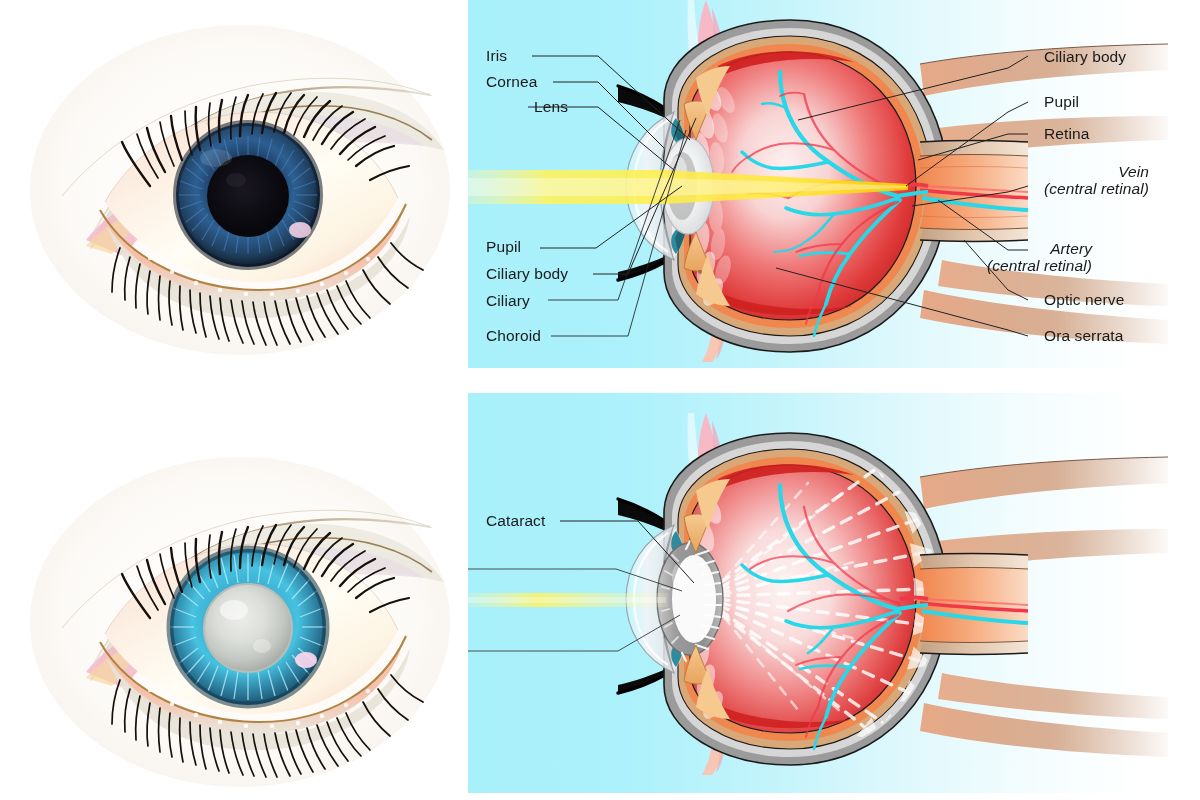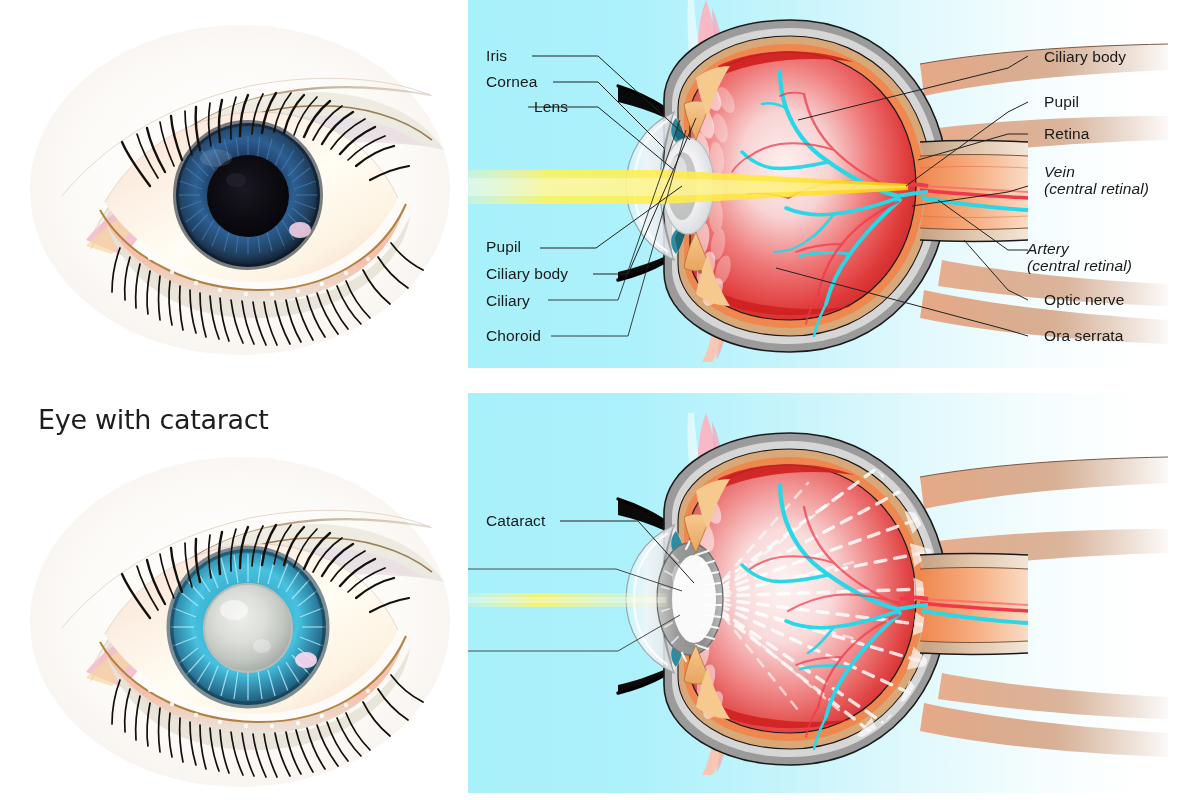--- a/index.html
+++ b/index.html
@@ -3,21 +3,21 @@
 <meta charset="utf-8">
 <style>
   * { box-sizing: border-box; }
   html, body {
     margin: 0; padding: 0;
     width: 1200px; height: 800px;
     background: #ffffff;
     font-family: "Liberation Sans", sans-serif;
     overflow: hidden;
   }
-  #root { position: relative; width: 1200px; height: 800px; background: #fff; }
+  #root { position: relative; width: 1200px; height: 800px; background: #fff; text-align: right; }
 
   .panel { position: absolute; }
 
   
   .cyan-panel {
     background: linear-gradient(to right,
       #a8f0fa 0%, #acf1fb 22%, #c4f4fb 42%, #e2f9fd 62%, #f5fdfe 78%, #ffffff 92%);
   }
 
   
@@ -490,28 +490,27 @@
   <div class="lbl" style="left:486px;top:292px;">Ciliary</div>
   <div class="lbl" style="left:486px;top:327px;">Choroid</div>
 
   <div class="lbl" style="left:1044px;top:48px;">Ciliary body</div>
   <div class="lbl" style="left:1044px;top:93px;">Pupil</div>
   <div class="lbl" style="left:1044px;top:125px;">Retina</div>
   <div class="lbl two-line" style="left:1044px;top:163px;">
     <div>Vein</div>
     <div>(central retinal)</div>
   </div>
-  <div class="lbl two-line" style="left:987px;top:240px;margin-left:40px;">
+  <div class="lbl two-line" style="left:987px;top:240px;">
     <div>Artery</div>
     <div>(central retinal)</div>
   </div>
   <div class="lbl" style="left:1044px;top:291px;">Optic nerve</div>
   <div class="lbl" style="left:1044px;top:327px;">Ora serrata</div>
 
-  <div class="title" style="left:38px;top:404px;">Eye with cataract</div>
 
   <div class="panel" style="left:0;top:432px;width:460px;height:368px;">
     <svg width="460" height="368" viewBox="0 0 460 368">
       <defs>
         <radialGradient id="skinC" cx="50%" cy="48%" r="62%">
           <stop offset="0%" stop-color="#ffffff"></stop>
           <stop offset="60%" stop-color="#fdfbf8"></stop>
           <stop offset="100%" stop-color="#f6f1ec"></stop>
         </radialGradient>
         <linearGradient id="lidUpC" x1="0" y1="0" x2="0" y2="1">

